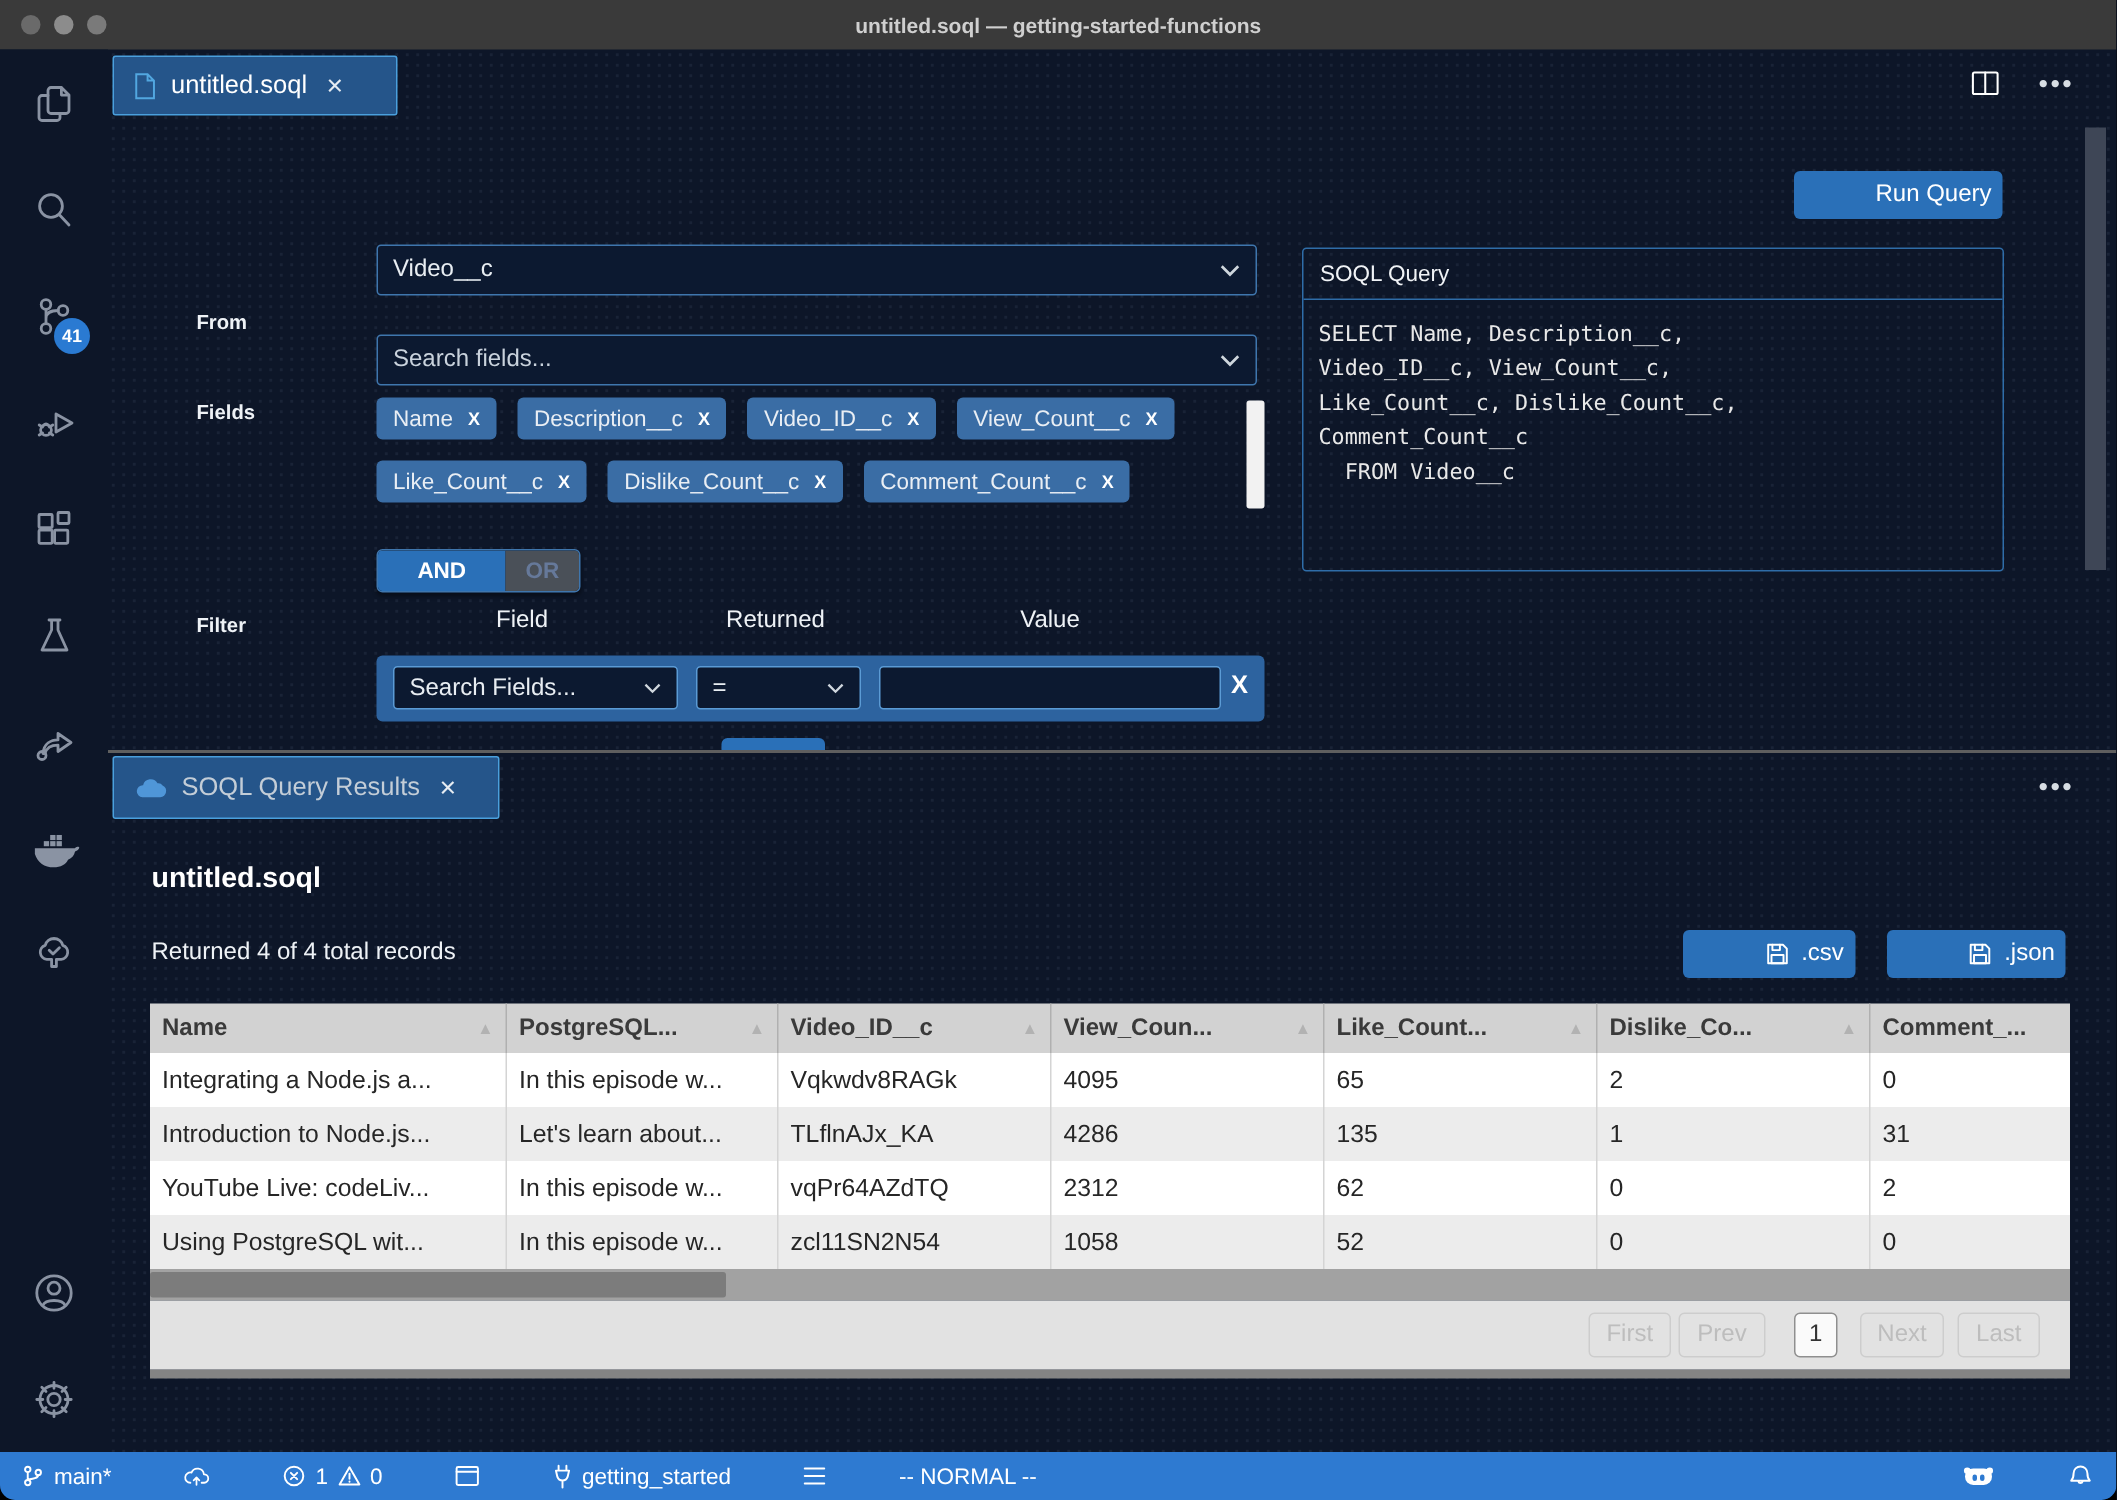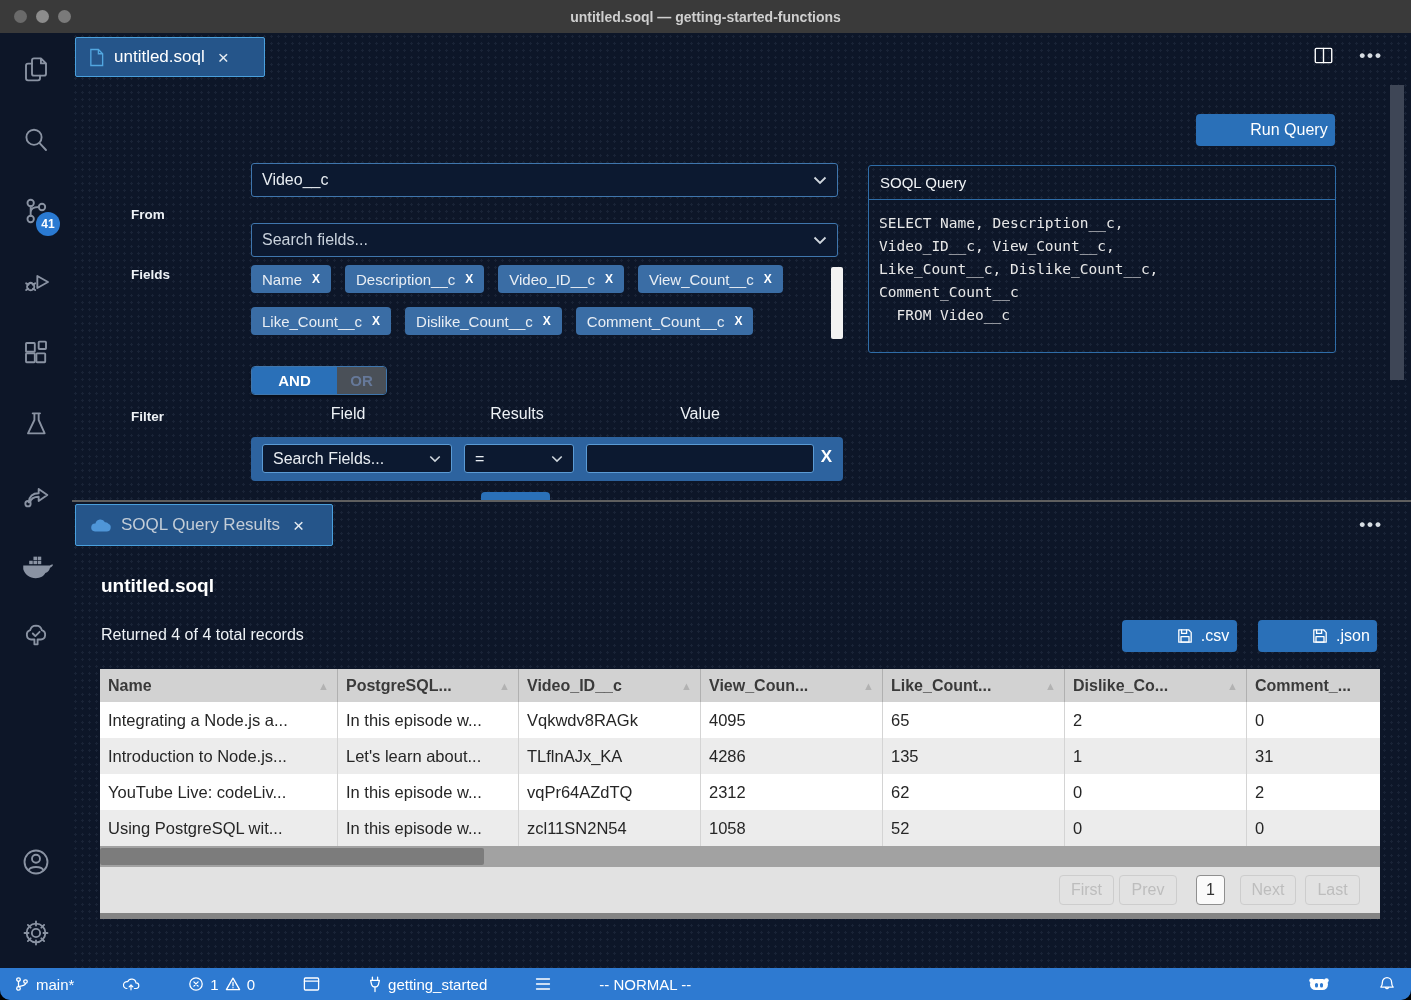--- a/index.html
+++ b/index.html
@@ -61,21 +61,21 @@
   #andor .or  { flex:1; background:#4a5058; color:#66799a; font-weight:bold; font-size:15px;
                 display:flex; align-items:center; justify-content:center; cursor:pointer; }
   .col-label { position:absolute; width:140px; text-align:center; color:#eef2f6; font-size:16px; }
   #filter-row { position:absolute; left:179px; top:360px; width:592px; height:44px; background:#2d639f; border-radius:4px; }
   #filter-row .sel { border-color:#5b9bd5; height:29px; top:7px; }
   #filter-value { position:absolute; left:335px; top:7px; width:228px; height:29px; background:#0c1930;
                   border:1px solid #5b9bd5; border-radius:3px; }
   #filter-x { position:absolute; right:11px; top:10px; color:#fff; font-weight:bold; font-size:17px; cursor:pointer; }
   #add-partial { position:absolute; left:409px; top:415px; width:69px; height:8px; background:#2a70b8; border-radius:4px 4px 0 0; }
 
-  #soql-panel { position:absolute; left:796px; top:88px; width:468px; height:188px;
+  #soql-panel { position:absolute; left:796px; top:88px; width:468px; height:216px;
                 border:1px solid #2f6da8; border-radius:3px; }
   #soql-panel .ptitle { height:34px; display:flex; align-items:center; padding-left:11px; color:#f0f3f6;
                         font-size:15px; border-bottom:1px solid #2f6da8; }
   #soql-code { padding:12px 10px; font-family:"DejaVu Sans Mono", monospace; font-size:14.5px;
                line-height:23px; color:#e8e8e8; white-space:pre; }
   #v-scroll { position:absolute; left:1318px; top:8px; width:14px; height:295px; background:#3e4656; }
 
   #divider { position:absolute; left:0; top:467px; width:1339px; height:2px; background:#5f5f5f; }
 
   
@@ -280,21 +280,21 @@
       </div>
       <div id="chips-scroll"></div>
 
       <div class="label" style="left:59px;top:296px;">Filter</div>
       <div id="andor">
         <div class="and">AND</div>
         <div class="or">OR</div>
       </div>
 
       <div class="col-label" style="left:206px;top:328px;">Field</div>
-      <div class="col-label" style="left:375px;top:328px;">Results</div>
+      <div class="col-label" style="left:375px;top:328px;">Returned</div>
       <div class="col-label" style="left:558px;top:328px;">Value</div>
 
       <div id="filter-row">
         <div class="sel" style="left:11px;width:190px;">
           <span class="grow">Search Fields...</span>
           <svg class="chev" width="12" height="8" viewBox="0 0 14 9" fill="none" stroke="#cfd6dd" stroke-width="1.8">
               <path d="M1.5 1.5 L7 7 L12.5 1.5"></path>
             </svg>
         </div>
         <div class="sel" style="left:213px;width:110px;">

